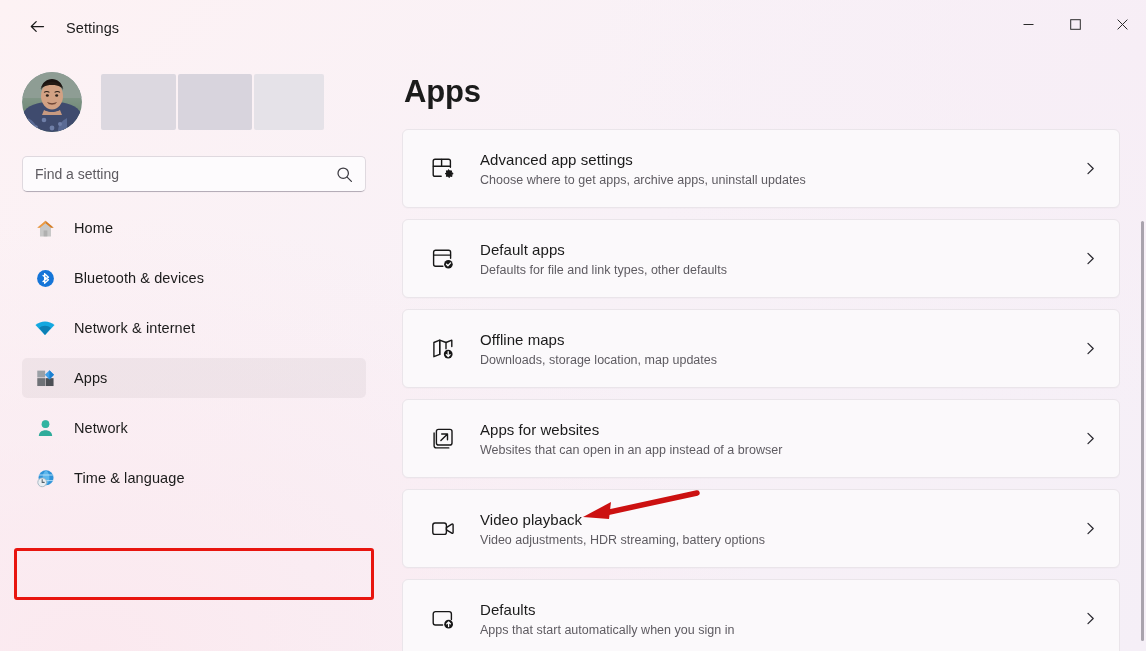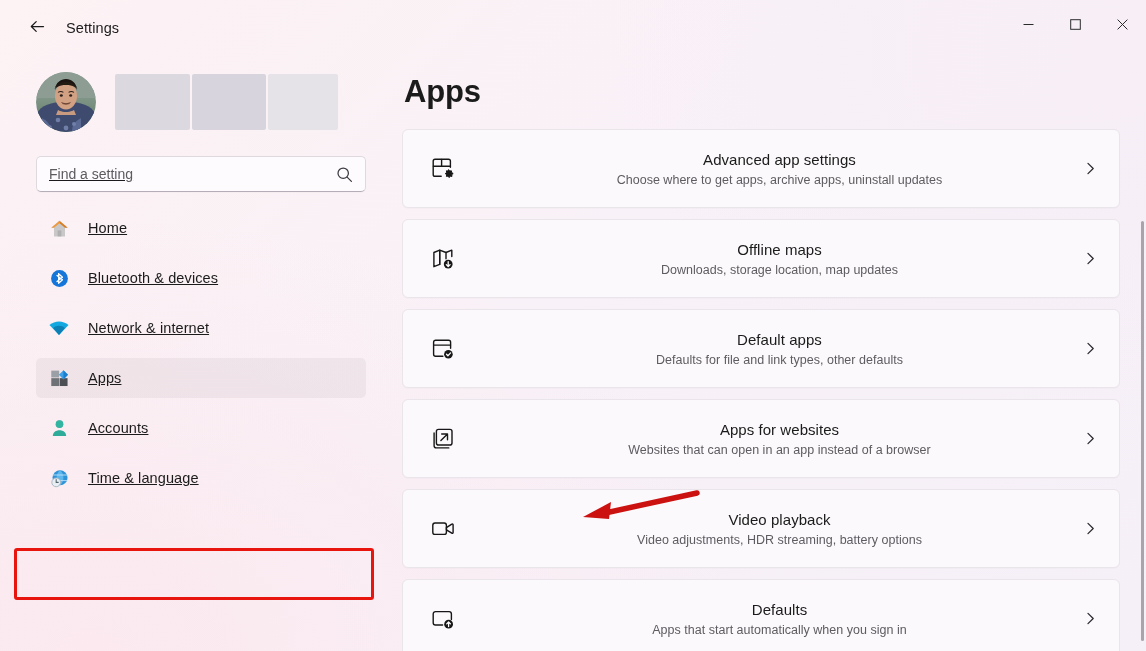--- a/index.html
+++ b/index.html
@@ -34,23 +34,22 @@
   .win-btn {
     width:47px; height:48px; display:flex; align-items:center; justify-content:center;
     cursor:pointer;
   }
 
   
   .body-wrap { display:flex; height:595px; }
 
   
   .sidebar {
-    width:392px; flex:0 0 392px; padding-left:32px; padding-right:22px;
+    width:392px; flex:0 0 392px; padding-left:18px; padding-right:22px;
     position:relative;
-    text-decoration:underline;
   }
   .account {
     display:flex; align-items:center; height:92px; padding-left:4px;
   }
   .avatar {
     width:60px; height:60px; border-radius:50%;
     flex:0 0 60px; overflow:hidden;
     background:#c7ccd6; position:relative;
   }
   .avatar svg { display:block; width:60px; height:60px; }
@@ -100,21 +99,20 @@
     font-size:31px; font-weight:bold; letter-spacing:-.2px;
     color:#1b1b1b; margin-top:18px; margin-left:2px;
   }
   .cards { margin-top:19px; }
   .card {
     height:79px; border-radius:6px;
     background:#fbf9fb; border:1px solid #eae5ea;
     display:flex; align-items:center; padding:0 18px 0 22px;
     margin-bottom:11px; cursor:pointer;
     box-shadow:0 1px 1px rgba(0,0,0,.018);
-    text-align:center;
   }
   .card-ico { width:36px; flex:0 0 36px; display:flex; align-items:center; justify-content:center; }
   .card-txt { flex:1; margin-left:19px; }
   .card-title { font-size:15px; color:#1b1b1b; letter-spacing:.05px; }
   .card-sub { font-size:12.5px; color:#5e5b61; margin-top:4px; letter-spacing:.02px; }
   .card-chev { flex:0 0 22px; display:flex; align-items:center; justify-content:center; }
 
   .scrollbar {
     position:absolute; right:2px; top:165px; width:3px; height:420px;
     background:#a9a3ad; border-radius:2px;
@@ -261,21 +259,21 @@
       </div>
 
       <div class="navitem">
         <span class="nav-ico">
           <svg width="21" height="21" viewBox="0 0 24 24">
             <circle cx="12" cy="7" r="4.3" fill="#2fab9a"></circle>
             <path d="M4.4 20.6c0-4.2 3.4-6.6 7.6-6.6s7.6 2.4 7.6 6.6z" fill="#2fab9a"></path>
             <circle cx="12" cy="7" r="4.3" fill="#35bba8" opacity=".55"></circle>
           </svg>
         </span>
-        <span class="nav-lbl">Accounts</span>
+        <span class="nav-lbl">Network</span>
       </div>
 
       <div class="navitem">
         <span class="nav-ico">
           <svg width="21" height="21" viewBox="0 0 24 24">
             <circle cx="12.6" cy="11.2" r="8.6" fill="#2f93d8"></circle>
             <path d="M12.6 2.6c2.6 2 3.9 5.4 3.9 8.6s-1.3 6.6-3.9 8.6c-2.6-2-3.9-5.4-3.9-8.6s1.3-6.6 3.9-8.6z" fill="#66bdf0" opacity=".85"></path>
             <path d="M4.3 8h16.6M4.3 14.4h16.6" stroke="#bfe4fa" stroke-width="1" fill="none"></path>
             <circle cx="8.2" cy="16.4" r="5" fill="#e9eef2" stroke="#9fb2c0" stroke-width="1"></circle>
             <path d="M8.2 13.3v3.1h2.4" stroke="#53646f" stroke-width="1.2" fill="none" stroke-linecap="round"></path>
@@ -309,50 +307,50 @@
         <span class="card-chev">
           <svg width="15" height="15" viewBox="0 0 15 15" fill="none" stroke="#2b2a31" stroke-width="1.3">
               <path d="M5 2.4l5.2 5.1L5 12.6" stroke-linecap="round" stroke-linejoin="round"></path>
             </svg>
         </span>
       </div>
 
       <div class="card">
         <span class="card-ico">
           <svg width="26" height="26" viewBox="0 0 26 26" fill="none" stroke="#171717" stroke-width="1.4">
+            <path d="M3.6 6.2a2 2 0 0 1 2-2h13a2 2 0 0 1 2 2v6M3.6 6.2v12a2 2 0 0 0 2 2h7.3" stroke-linecap="round"></path>
+            <path d="M3.7 9.1h16.8" stroke-linecap="round"></path>
+            <circle cx="18.4" cy="18.2" r="4.3" fill="#171717" stroke="none"></circle>
+            <path d="M16.5 18.3l1.4 1.4 2.7-2.8" stroke="#fff" stroke-width="1.3" stroke-linecap="round" stroke-linejoin="round"></path>
+          </svg>
+        </span>
+        <span class="card-txt">
+          <span class="card-title">Default apps</span>
+          <span class="card-sub" style="display:block">Defaults for file and link types, other defaults</span>
+        </span>
+        <span class="card-chev">
+          <svg width="15" height="15" viewBox="0 0 15 15" fill="none" stroke="#2b2a31" stroke-width="1.3">
+              <path d="M5 2.4l5.2 5.1L5 12.6" stroke-linecap="round" stroke-linejoin="round"></path>
+            </svg>
+        </span>
+      </div>
+
+      <div class="card">
+        <span class="card-ico">
+          <svg width="26" height="26" viewBox="0 0 26 26" fill="none" stroke="#171717" stroke-width="1.4">
             <path d="M9.7 4.2L3.9 6.5v14.2l5.8-2.3z" stroke-linejoin="round"></path>
             <path d="M9.7 4.2l6.3 2.3v6.2M9.7 18.4v-14" stroke-linejoin="round" stroke-linecap="round"></path>
             <path d="M16 6.5l5.8-2.3v6.3" stroke-linejoin="round" stroke-linecap="round"></path>
             <circle cx="18.2" cy="18.1" r="4.4" fill="#171717" stroke="none"></circle>
             <path d="M18.2 15.7v4.6M16.3 18.6l1.9 1.9 1.9-1.9" stroke="#fff" stroke-width="1.3" stroke-linecap="round" stroke-linejoin="round"></path>
           </svg>
         </span>
         <span class="card-txt">
           <span class="card-title">Offline maps</span>
           <span class="card-sub" style="display:block">Downloads, storage location, map updates</span>
-        </span>
-        <span class="card-chev">
-          <svg width="15" height="15" viewBox="0 0 15 15" fill="none" stroke="#2b2a31" stroke-width="1.3">
-              <path d="M5 2.4l5.2 5.1L5 12.6" stroke-linecap="round" stroke-linejoin="round"></path>
-            </svg>
-        </span>
-      </div>
-
-      <div class="card">
-        <span class="card-ico">
-          <svg width="26" height="26" viewBox="0 0 26 26" fill="none" stroke="#171717" stroke-width="1.4">
-            <path d="M3.6 6.2a2 2 0 0 1 2-2h13a2 2 0 0 1 2 2v6M3.6 6.2v12a2 2 0 0 0 2 2h7.3" stroke-linecap="round"></path>
-            <path d="M3.7 9.1h16.8" stroke-linecap="round"></path>
-            <circle cx="18.4" cy="18.2" r="4.3" fill="#171717" stroke="none"></circle>
-            <path d="M16.5 18.3l1.4 1.4 2.7-2.8" stroke="#fff" stroke-width="1.3" stroke-linecap="round" stroke-linejoin="round"></path>
-          </svg>
-        </span>
-        <span class="card-txt">
-          <span class="card-title">Default apps</span>
-          <span class="card-sub" style="display:block">Defaults for file and link types, other defaults</span>
         </span>
         <span class="card-chev">
           <svg width="15" height="15" viewBox="0 0 15 15" fill="none" stroke="#2b2a31" stroke-width="1.3">
               <path d="M5 2.4l5.2 5.1L5 12.6" stroke-linecap="round" stroke-linejoin="round"></path>
             </svg>
         </span>
       </div>
 
       <div class="card">
         <span class="card-ico">

